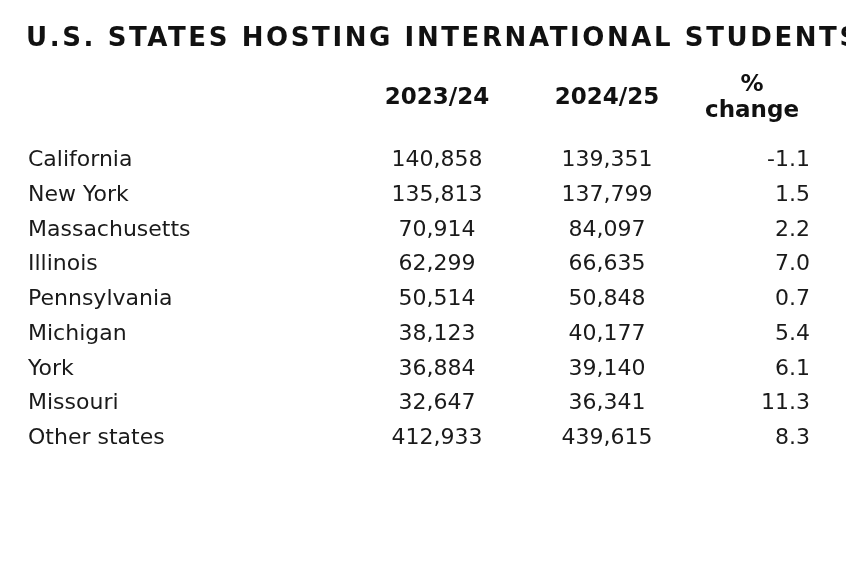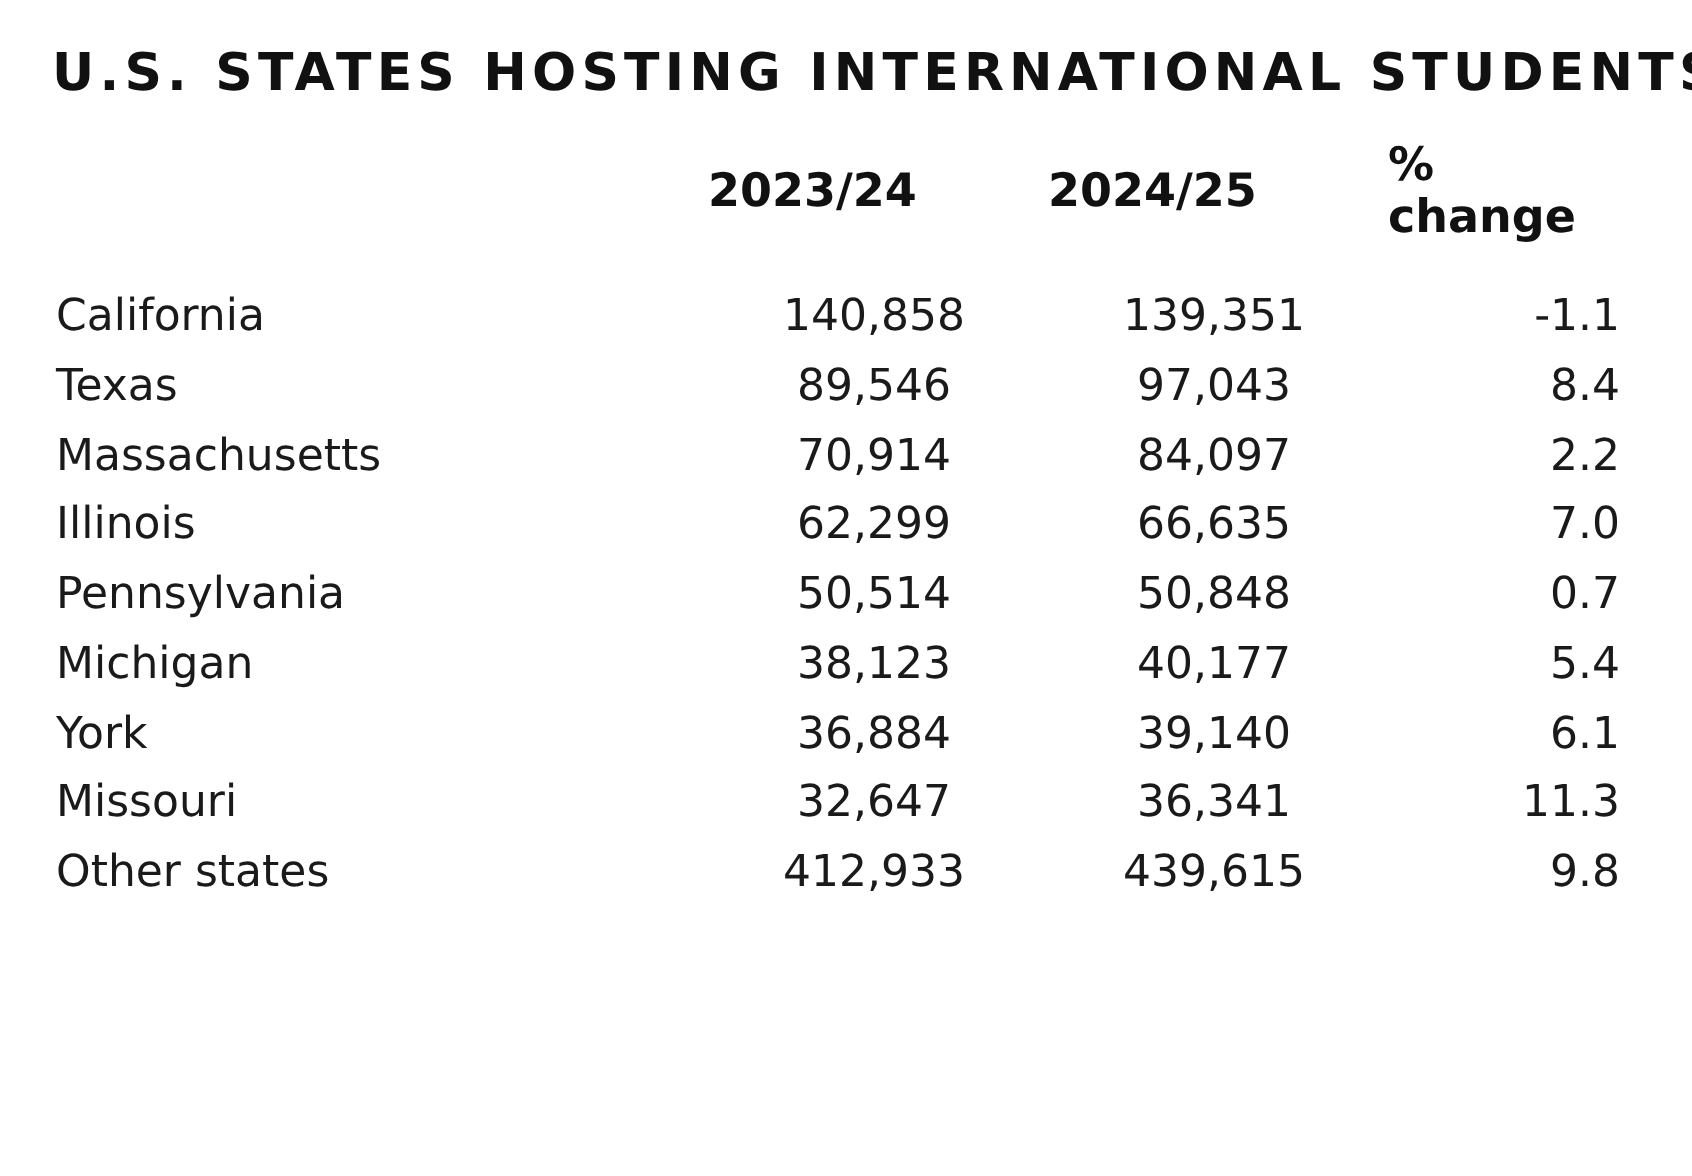--- a/index.html
+++ b/index.html
@@ -37,21 +37,21 @@
   }
   table.data col.c-state { width: 330px; }
   table.data col.c-num   { width: 170px; }
   table.data col.c-pct   { width: 140px; }
 
   table.data thead th {
     font-size: 23px;
     font-weight: bold;
     color: #111111;
     padding: 0 0 20px 0;
-    text-align: left;
+    text-align: center;
     font-family: "DejaVu Sans", sans-serif;
   }
   table.data thead th.state-head {
     text-align: left;
   }
   table.data tbody td {
     font-size: 22px;
     font-weight: normal;
     color: #1a1a1a;
     padding: 5px 0 6px 0;
@@ -100,24 +100,24 @@
       </tr>
     </thead>
     <tbody>
       <tr>
         <td class="state">California</td>
         <td class="num">140,858</td>
         <td class="num">139,351</td>
         <td class="pct">-1.1</td>
       </tr>
       <tr>
-        <td class="state">Texas</td>
-        <td class="num">89,546</td>
-        <td class="num">97,043</td>
-        <td class="pct">8.4</td>
+        <td class="state">New York</td>
+        <td class="num">135,813</td>
+        <td class="num">137,799</td>
+        <td class="pct">1.5</td>
       </tr>
       <tr>
         <td class="state">Massachusetts</td>
         <td class="num">70,914</td>
         <td class="num">84,097</td>
         <td class="pct">2.2</td>
       </tr>
       <tr>
         <td class="state">Illinois</td>
         <td class="num">62,299</td>
@@ -145,18 +145,18 @@
       <tr>
         <td class="state">Missouri</td>
         <td class="num">32,647</td>
         <td class="num">36,341</td>
         <td class="pct">11.3</td>
       </tr>
       <tr>
         <td class="state">Other states</td>
         <td class="num">412,933</td>
         <td class="num">439,615</td>
-        <td class="pct">9.8</td>
+        <td class="pct">8.3</td>
       </tr>
     </tbody>
   </table>
 
 </div>
 
 </body></html>

